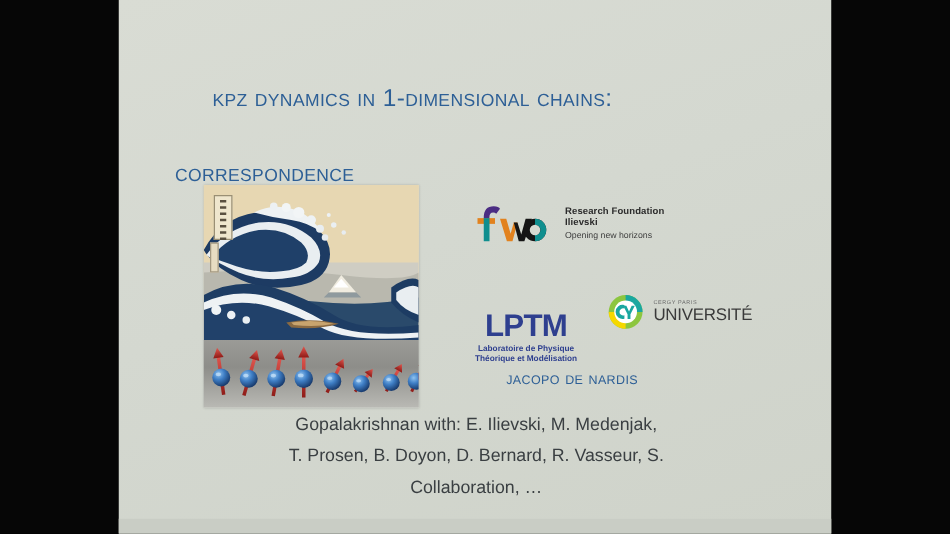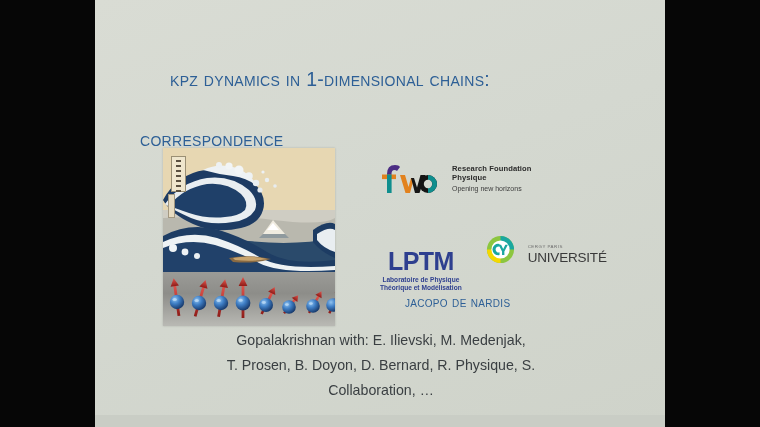--- a/index.html
+++ b/index.html
@@ -74,21 +74,21 @@
   .fwo-text .t3{font-size:7px;color:#3c3c3c;margin-top:1.5px;}
 
   .logo-row{position:absolute;left:285px;top:232px;display:flex;align-items:flex-start;gap:24px;}
   .lptm{text-align:center;margin-top:17px;}
   .lptm .word{
     font-size:25px;font-weight:bold;color:#2e3f8f;letter-spacing:-0.6px;line-height:25px;
   }
   .lptm .sub{
     margin-top:2px;font-size:6.6px;font-weight:bold;color:#2e3f8f;line-height:8.4px;
   }
-  .cy{display:flex;align-items:flex-end;gap:13px;margin-top:3px;}
+  .cy{display:flex;align-items:center;gap:8px;margin-top:3px;}
   .cy-mark{width:29px;height:29px;}
   .cy-txt{line-height:1;}
   .cy-txt .small{font-size:4.4px;color:#6b6b6b;letter-spacing:.5px;display:block;margin-bottom:1px;}
   .cy-txt .big{font-size:13.5px;color:#3a3a3a;letter-spacing:-0.2px;display:block;}
 
   
   .author{
     position:absolute;left:310px;top:294px;
     color:#2d5f96;font-size:14px;
     font-variant:small-caps;text-transform:lowercase;letter-spacing:0.3px;
@@ -274,21 +274,21 @@
 
         <path d="M20 13 L25 13 L28.5 25 L31 16 L34 16 L30 31 L25.5 31 Z" fill="#e2821e"></path>
         <path d="M34 16 L37 25.5 L40.5 13 L45.5 13 L39.5 31 L35 31 L31 16 Z" fill="#151515"></path>
 
         <path d="M57 22 A9 9 0 0 0 48 13 A9 9 0 0 0 48 31 A9 9 0 0 0 57 22 Z" fill="#151515"></path>
         <path d="M57 22 A9 9 0 0 0 48 13 L48 18 A4.2 4.2 0 0 1 52.4 22 A4.2 4.2 0 0 1 48 26 L48 31 A9 9 0 0 0 57 22 Z" fill="#0f8e8e"></path>
         <circle cx="48" cy="22" r="4.2" fill="#d6dad2"></circle>
       </svg>
       <div class="fwo-text">
         <div class="t1">Research Foundation</div>
-        <div class="t2">Physique</div>
+        <div class="t2">Ilievski</div>
         <div class="t3">Opening new horizons</div>
       </div>
     </div>
 
     <div class="logo-row">
 
       <div class="lptm">
         <div class="word">LPTM</div>
         <div class="sub">
           <span>Laboratoire de Physique</span><br>
@@ -309,19 +309,19 @@
           <span class="small">CERGY PARIS</span>
           <span class="big">UNIVERSITÉ</span>
         </div>
       </div>
     </div>
 
     <div class="author">Jacopo De Nardis</div>
 
     <div class="collab">
       <span class="ln">Gopalakrishnan with: E. Ilievski, M. Medenjak,</span>
-      <span class="ln">T. Prosen, B. Doyon, D. Bernard, R. Physique, S.</span>
+      <span class="ln">T. Prosen, B. Doyon, D. Bernard, R. Vasseur, S.</span>
       <span class="ln">Collaboration, …</span>
     </div>
 
     <div class="slide-footer"></div>
   </div>
 </div>
 
 </body></html>

